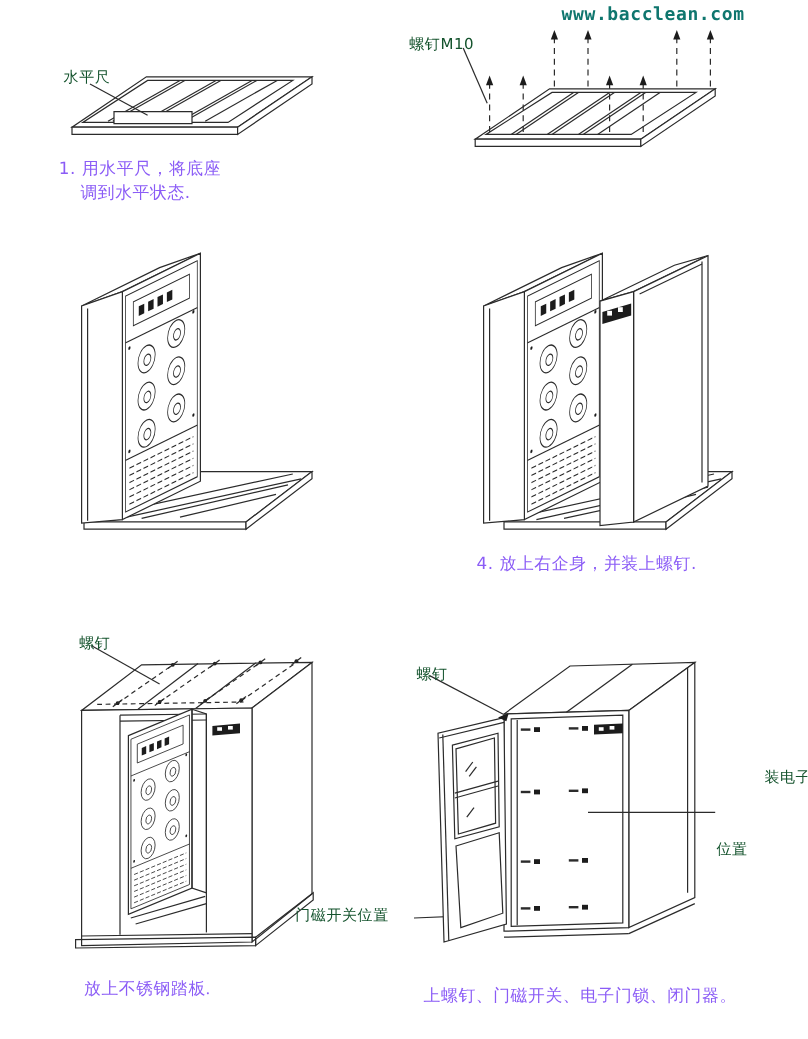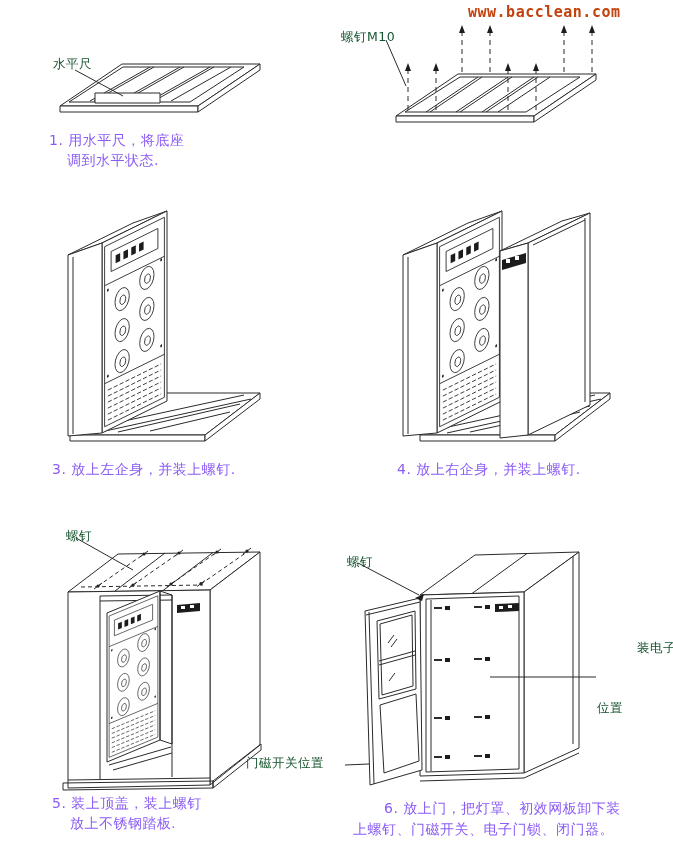--- a/index.html
+++ b/index.html
@@ -3,21 +3,21 @@
 <meta charset="utf-8">
 <style>
   html,body{margin:0;padding:0;background:#fff;}
   .canvas{
     position:relative;width:673px;height:866px;background:#ffffff;overflow:hidden;
     font-family:"DejaVu Sans","Liberation Sans",sans-serif;color:#111;
   }
   .abs{position:absolute;white-space:nowrap;}
   .cap{font-size:14px;letter-spacing:0.5px;color:#8b5cf6;}
   .lbl{font-size:12.5px;letter-spacing:0.5px;color:#14532d;}
-  .site{font-family:"DejaVu Sans Mono","Liberation Mono",monospace;font-weight:bold;font-size:15px;letter-spacing:0.5px;color:#c2410c;}
+  .site{font-family:"DejaVu Sans Mono","Liberation Mono",monospace;font-weight:bold;font-size:15px;letter-spacing:0.5px;color:#0f766e;}
   svg.diag{position:absolute;overflow:visible;}
   .ln{stroke:#2b2b2b;stroke-width:1;fill:none;}
   .fw{fill:#ffffff;}
   .dk{fill:#1c1c1c;stroke:none;}
 </style>
 </head>
 <body>
 
 <div class="canvas">
 
@@ -130,21 +130,20 @@
       <polygon class="fw" points="20,232 155,232 210,190 113,190"></polygon>
       <polygon class="fw" points="20,232 155,232 155,238 20,238"></polygon>
       <polygon class="fw" points="155,232 210,190 210,196 155,238"></polygon>
       <line x1="28" y1="228" x2="194" y2="192"></line>
       <line x1="46" y1="230" x2="201" y2="196"></line>
       <line x1="68" y1="229" x2="190" y2="201"></line>
       <line x1="100" y1="228" x2="180" y2="209"></line>
     </g>
     <use href="#wall-left"></use>
   </svg>
-  <div class="abs cap" style="left:52px;top:461px;">3. 放上左企身，并装上螺钉.</div>
 
   <svg class="diag" style="left:385px;top:203px;" width="290" height="250" viewBox="0 0 290 250">
     <g class="ln">
       <polygon class="fw" points="35,232 170,232 225,190 133,190"></polygon>
       <polygon class="fw" points="35,232 170,232 170,238 35,238"></polygon>
       <polygon class="fw" points="170,232 225,190 225,196 170,238"></polygon>
       <line x1="45" y1="228" x2="210" y2="192"></line>
       <line x1="62" y1="230" x2="216" y2="196"></line>
       <line x1="85" y1="229" x2="205" y2="203"></line>
       <line x1="115" y1="228" x2="195" y2="209"></line>
@@ -213,21 +212,20 @@
       <rect class="fw" x="137" y="79" width="4" height="3" stroke="none"></rect>
       <line x1="15" y1="254" x2="157" y2="252"></line>
     </g>
     <g class="ln">
       <polygon points="10,257 160,255 160,262 10,264"></polygon>
       <polygon points="160,255 208,218 208,224 160,262"></polygon>
     </g>
     <line class="ln" x1="23" y1="12" x2="80" y2="44"></line>
   </svg>
   <div class="abs lbl" style="left:66px;top:528px;">螺钉</div>
-  <div class="abs cap" style="left:52px;top:795px;">5. 装上顶盖，装上螺钉</div>
   <div class="abs cap" style="left:70px;top:815px;font-family:Liberation Serif, serif;">放上不锈钢踏板.</div>
 
   <svg class="diag" style="left:345px;top:543px;" width="328" height="258" viewBox="0 0 328 258">
     <g class="ln">
       <polygon class="fw" points="75,52 179,49 234,9 130,12"></polygon>
       <polygon class="fw" points="179,49 234,9 234,205 179,230"></polygon>
       <polygon class="fw" points="75,52 179,49 179,230 75,233"></polygon>
       <line x1="127" y1="50.5" x2="182" y2="10.5"></line>
       <line x1="228" y1="13" x2="228" y2="201"></line>
       <line x1="75" y1="238" x2="179" y2="235"></line>
@@ -273,16 +271,15 @@
       <line x1="44" y1="138" x2="50" y2="130"></line>
       <polygon points="35,162 71,151 74,218 39,230"></polygon>
       <polygon class="dk" points="70,55 79,51 77,58"></polygon>
     </g>
     <line class="ln" x1="13" y1="20" x2="74" y2="52"></line>
   </svg>
   <div class="abs lbl" style="left:347px;top:554px;">螺钉</div>
   <div class="abs lbl" style="left:246px;top:755px;">门磁开关位置</div>
   <div class="abs lbl" style="left:597px;top:640px;margin-left:40px;">装电子门锁</div>
   <div class="abs lbl" style="left:597px;top:684px;margin-top:16px;">位置</div>
-  <div class="abs cap" style="left:384px;top:800px;">6. 放上门，把灯罩、初效网板卸下装</div>
   <div class="abs cap" style="left:353px;top:821px;">上螺钉、门磁开关、电子门锁、闭门器。</div>
 
 </div>
 
 </body></html>

